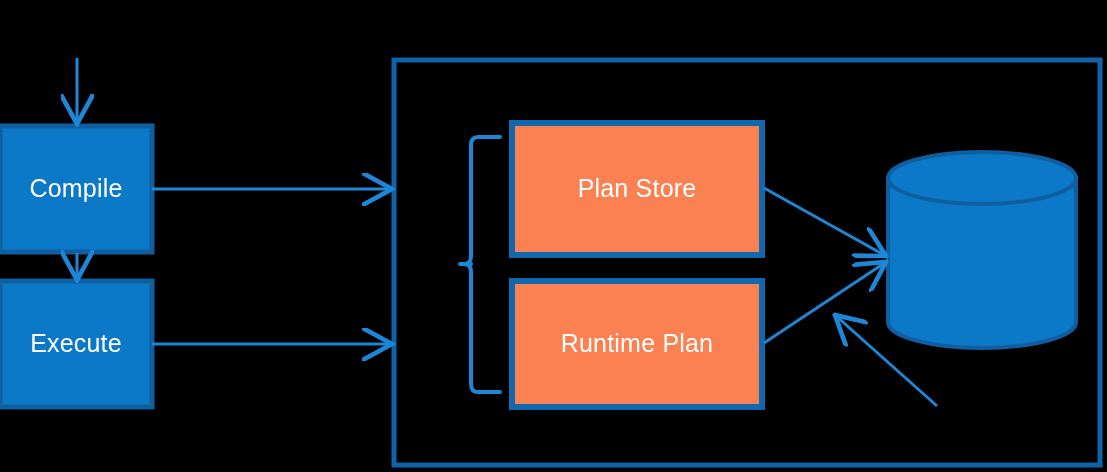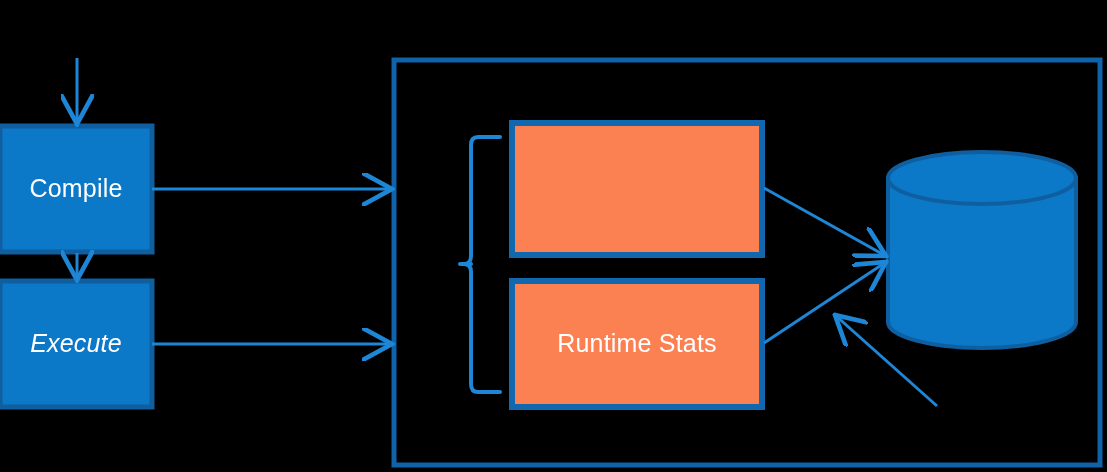--- a/index.html
+++ b/index.html
@@ -32,21 +32,21 @@
     color: #FFFFFF;
     font-family: "Liberation Sans", sans-serif;
     font-size: 25px;
     line-height: 1.18;
     letter-spacing: 0.2px;
     pointer-events: none;
     white-space: pre-line;
   }
   
   .lbl-compile  { left: 0px;   top: 126px; width: 152px; height: 126px; }
-  .lbl-execute  { left: 0px;   top: 281px; width: 152px; height: 126px; font-style: italic; }
+  .lbl-execute  { left: 0px;   top: 281px; width: 152px; height: 126px; }
   .lbl-plan     { left: 512px; top: 123px; width: 250px; height: 132px; }
   .lbl-runtime  { left: 512px; top: 281px; width: 250px; height: 126px; }
   .lbl-cylinder { left: 888px; top: 175px; width: 188px; height: 150px; }
 </style>
 </head>
 <body>
 
 <div id="canvas">
 
   <svg class="layer" viewBox="0 0 1107 472" xmlns="http://www.w3.org/2000/svg">
@@ -101,17 +101,18 @@
     <line x1="764" y1="343" x2="886" y2="262" stroke="#1E86D6" stroke-width="3" marker-end="url(#arrowOpen)"></line>
 
     <line x1="937" y1="406" x2="835" y2="315" stroke="#1E86D6" stroke-width="3" marker-end="url(#arrowOpen)"></line>
 
   </svg>
 
   <div class="node-label lbl-compile">Compile</div>
 
   <div class="node-label lbl-execute">Execute</div>
 
+  <div class="node-label lbl-plan">Plan Store</div>
 
-  <div class="node-label lbl-runtime">Runtime Stats</div>
+  <div class="node-label lbl-runtime">Runtime Plan</div>
 
 
 </div>
 
 </body></html>

